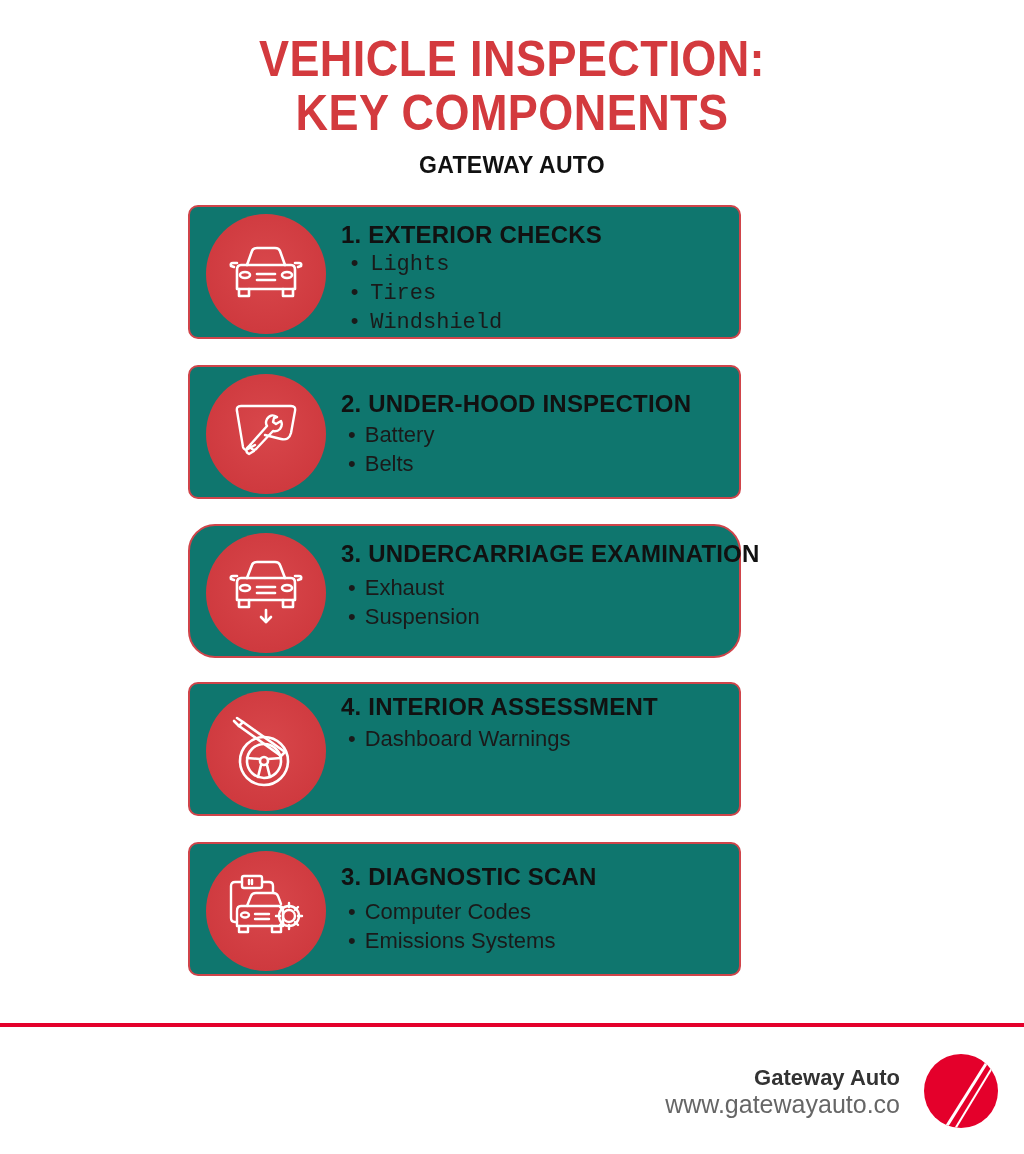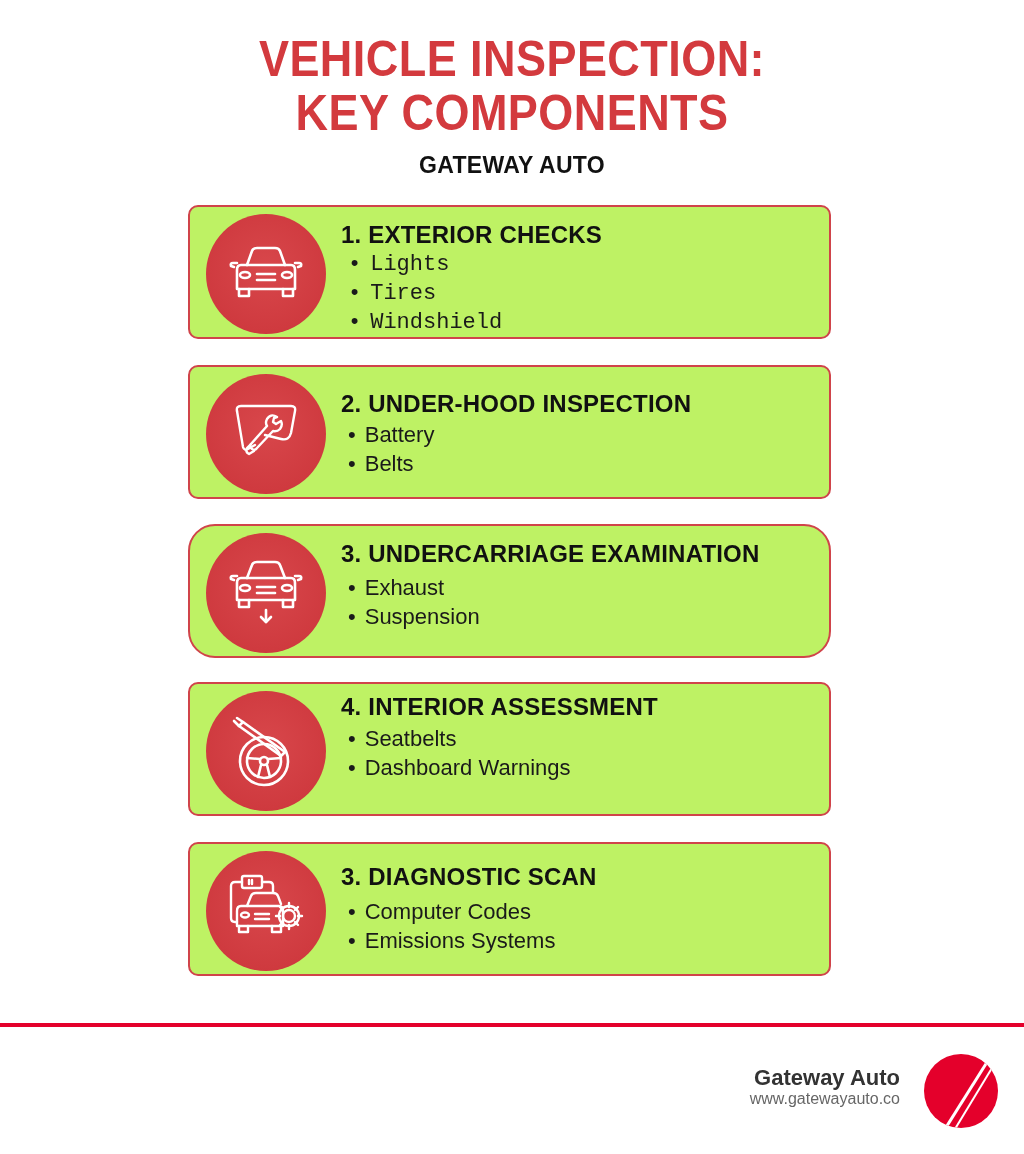--- a/index.html
+++ b/index.html
@@ -13,22 +13,22 @@
       font-family: "Liberation Sans", sans-serif;
       transform: scaleX(0.9);
     }
     .title.l1 { top: 32px; }
     .title.l2 { top: 86px; }
     .subtitle {
       position: absolute; top: 152px; left: 0; width: 1024px; text-align: center;
       font-weight: bold; font-size: 23px; color: #111; letter-spacing: 0.3px;
     }
     .card {
-      position: absolute; left: 188px; width: 643px; height: 134px;
-      border: 2px solid #d0444a; border-radius: 10px; background: #bef264;
+      position: absolute; left: 188px; width: 553px; height: 134px;
+      border: 2px solid #d0444a; border-radius: 10px; background: #0f766e;
       box-sizing: border-box;
     }
     .card .icon-circle {
       position: absolute; left: 16px; top: 7px; width: 120px; height: 120px; border-radius: 50%;
       background: radial-gradient(circle at 50% 45%, #d8474b 0%, #cf3a3f 70%, #c93438 100%);
       display: flex; align-items: center; justify-content: center;
     }
     .card .icon-circle svg { width: 90px; height: 90px; }
     .card .heading {
       position: absolute; left: 151px; font-weight: bold; font-size: 24px; color: #111;
@@ -39,21 +39,21 @@
       font-size: 22px; color: #1a1a1a; line-height: 29px;
     }
     .card ul li::before { content: "\2022"; margin-right: 9px; }
     .footer-line {
       position: absolute; left: 0; top: 1023px; width: 1024px; height: 4px; background: #e4002b;
     }
     .brand-name {
       position: absolute; right: 124px; top: 1065px; font-weight: bold; font-size: 22px; color: #333;
     }
     .brand-url {
-      position: absolute; right: 124px; top: 1090px; font-size: 16px; color: #666;
+      position: absolute; right: 124px; top: 1090px; font-size: 25px; color: #666;
     }
     .logo {
       position: absolute; left: 923px; top: 1053px; width: 76px; height: 76px;
     }
   </style>
 </head>
 <body>
 
 <div>
   <div class="title l1">VEHICLE INSPECTION:</div>
@@ -134,21 +134,20 @@
       <path d="M47 53 L60 52"></path>
       <path d="M40 59 L37 71"></path>
       <path d="M46 59 L49 71"></path>
       <path d="M22 16 L18 20 L60 50 L64 46 Z"></path>
       <path d="M16 12 L22 16"></path>
       <path d="M13 15 L18 20"></path>
     </svg>
   </div>
   <div class="heading" style="top:9px;">4. INTERIOR ASSESSMENT</div>
   <ul style="top:40px;">
-    <li>Seatbelts</li>
     <li>Dashboard Warnings</li>
   </ul>
 </div>
 
 <div class="card" style="top:842px;">
   <div class="icon-circle">
     <svg viewBox="0 0 90 90" fill="none" stroke="#fff" stroke-width="2.4" stroke-linecap="round" stroke-linejoin="round">
       <rect x="21" y="10" width="20" height="12" rx="2"></rect>
       <path d="M28 14 L28 18 M31 14 L31 18"></path>
       <path d="M41 16 L48 16 Q52 16 52 20 L52 26"></path>

